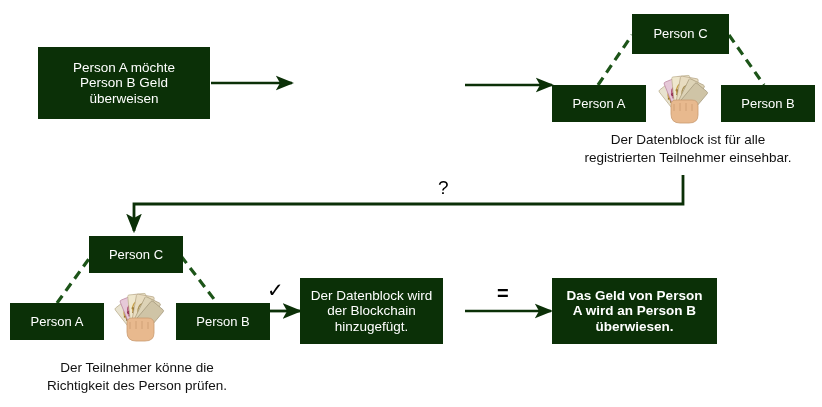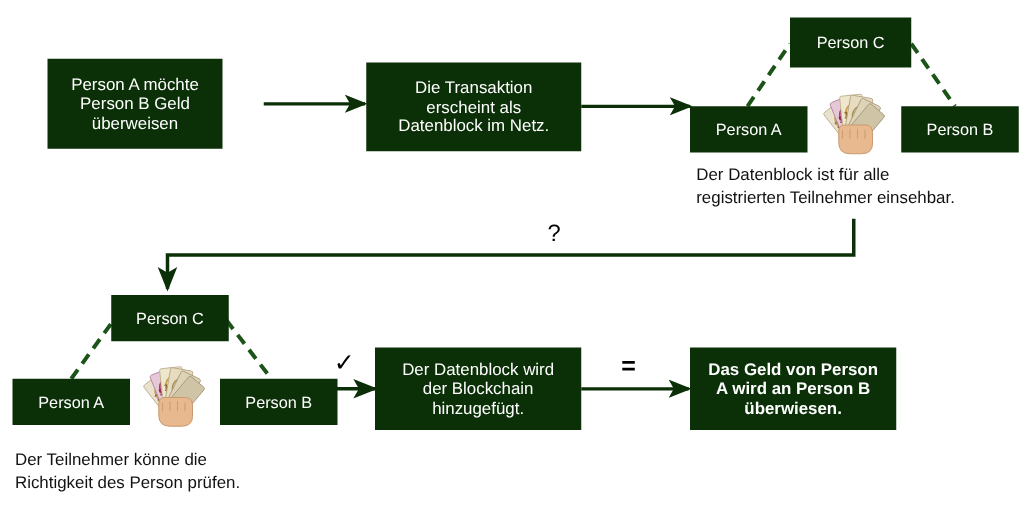--- a/index.html
+++ b/index.html
@@ -32,21 +32,21 @@
     white-space: pre-line;
     z-index: 3;
   }
   .node.small {
     font-size: 13px;
   }
   .caption {
     position: absolute;
     color: #111111;
     font-size: 13.5px;
-    text-align: left;
+    text-align: center;
     line-height: 1.3;
     white-space: pre-line;
     z-index: 3;
   }
   .glyph {
     position: absolute;
     color: #000000;
     z-index: 4;
     line-height: 1;
     font-family: "DejaVu Sans", sans-serif;
@@ -99,27 +99,24 @@
 
     <line x1="465" y1="311" x2="551" y2="311" stroke="#0b3007" stroke-width="2.6" marker-end="url(#arrowhead)"></line>
 
     <line x1="598" y1="85" x2="632" y2="35" stroke="#1c5418" stroke-width="3.2" stroke-dasharray="9 6"></line>
     <line x1="729" y1="35" x2="764" y2="85" stroke="#1c5418" stroke-width="3.2" stroke-dasharray="9 6"></line>
 
     <line x1="57" y1="303" x2="91" y2="256" stroke="#1c5418" stroke-width="3.2" stroke-dasharray="9 6"></line>
     <line x1="181" y1="256" x2="217" y2="303" stroke="#1c5418" stroke-width="3.2" stroke-dasharray="9 6"></line>
   </svg>
 
-  <div class="node" style="left:38px; top:47px; width:140px; height:72px;">Person A möchte
+  <div class="node" style="left:38px; top:47px; width:172px; height:72px;">Person A möchte
 Person B Geld
 überweisen</div>
 
-  <div class="node" style="left:293px; top:50px; width:172px; height:71px;">Die Transaktion
-erscheint als
-Datenblock im Netz.</div>
 
   <div class="node small" style="left:632px; top:14px; width:97px; height:40px;">Person C</div>
 
   <div class="node small" style="left:552px; top:85px; width:94px; height:37px;">Person A</div>
 
   <div class="node small" style="left:721px; top:85px; width:94px; height:37px;">Person B</div>
 
   <div class="money" style="left:654px; top:73px; width:60px; height:54px;">
     <svg viewBox="0 0 60 54" width="60" height="54" xmlns="http://www.w3.org/2000/svg">
       <g transform="translate(30,36)">
@@ -197,21 +194,21 @@
         <path d="M-10,-5 l0,7 M-4,-6 l0,8 M2,-6 l0,8 M8,-5 l0,7" stroke="#cf9f74" stroke-width="0.9" fill="none"></path>
       </g>
     </svg>
   </div>
 
   <div class="caption" style="left:12px; top:359px; width:250px;">Der Teilnehmer könne die
 Richtigkeit des Person prüfen.</div>
 
   <span class="glyph check" style="left:267px; top:280px;">✓</span>
 
-  <div class="node" style="left:300px; top:278px; width:165px; height:66px;">Der Datenblock wird
+  <div class="node" style="left:300px; top:278px; width:143px; height:66px;">Der Datenblock wird
 der Blockchain
 hinzugefügt.</div>
 
   <div class="node" style="left:552px; top:278px; width:165px; height:66px;font-weight:bold;">Das Geld von Person
 A wird an Person B
 überwiesen.</div>
 
   <span class="glyph eq" style="left:497px; top:283px;">=</span>
 
 </div>

